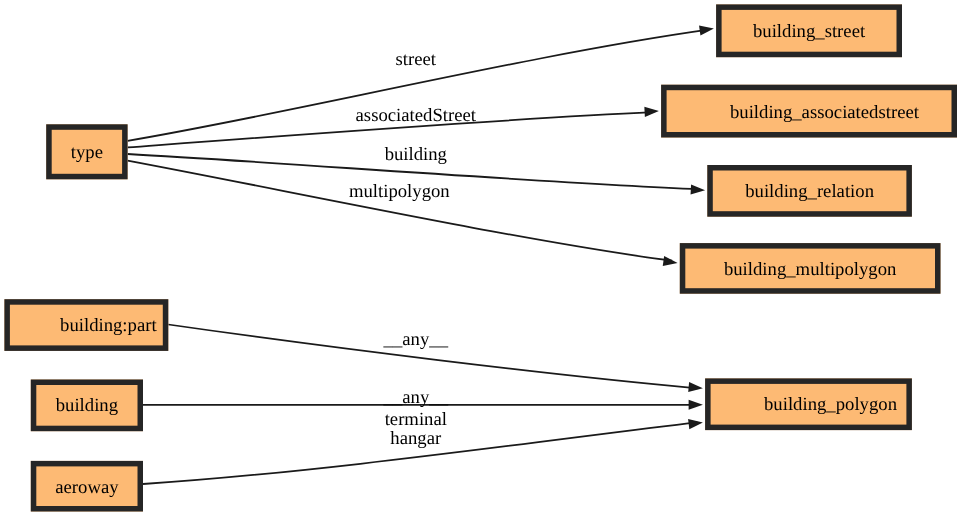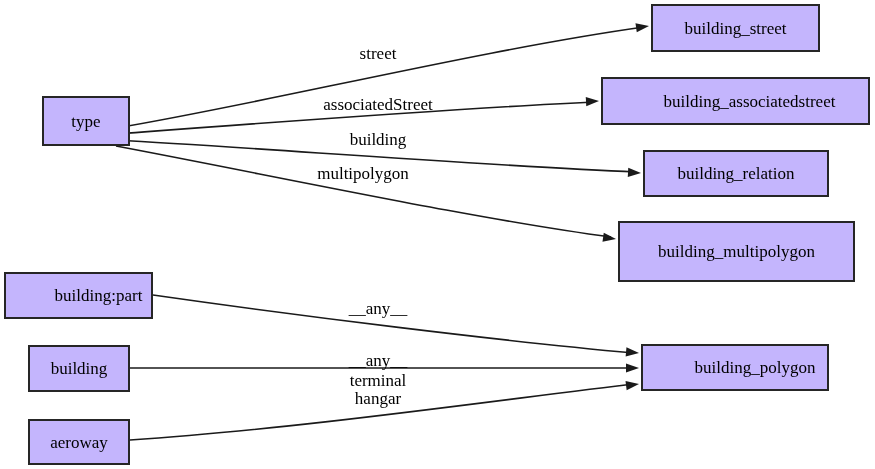--- a/index.html
+++ b/index.html
@@ -18,22 +18,22 @@
   #edges {
     position: absolute;
     left: 0;
     top: 0;
     width: 875px;
     height: 469px;
   }
   .node {
     position: absolute;
     box-sizing: border-box;
-    border: 2px solid #c2410c;
-    background: #c4b5fd;
+    border: 5px solid #c2410c;
+    background: #fdba74;
     display: flex;
     align-items: center;
     justify-content: center;
     color: #000000;
     font-size: 17px;
     line-height: 1;
     white-space: nowrap;
     z-index: 2;
   }
   .edge-label {
@@ -63,37 +63,37 @@
       <path d="M130,440 C 300,429 520,397 634,384" fill="none" stroke="#1a1a1a" stroke-width="1.6"></path>
       <polygon points="0,0 -13,-4.6 -13,4.6" fill="#1a1a1a" transform="translate(649,26) rotate(-8)"></polygon>
       <polygon points="0,0 -13,-4.6 -13,4.6" fill="#1a1a1a" transform="translate(599,101) rotate(-3)"></polygon>
       <polygon points="0,0 -13,-4.6 -13,4.6" fill="#1a1a1a" transform="translate(641,173) rotate(3)"></polygon>
       <polygon points="0,0 -13,-4.6 -13,4.6" fill="#1a1a1a" transform="translate(616,239) rotate(8)"></polygon>
       <polygon points="0,0 -13,-4.6 -13,4.6" fill="#1a1a1a" transform="translate(639,353) rotate(5)"></polygon>
       <polygon points="0,0 -13,-4.6 -13,4.6" fill="#1a1a1a" transform="translate(639,368) rotate(0)"></polygon>
       <polygon points="0,0 -13,-4.6 -13,4.6" fill="#1a1a1a" transform="translate(639,384) rotate(-7)"></polygon>
     </svg>
 
-  <div class="node" style="left: 42px; top: 96px; width: 88px; height: 50px; border-color: rgb(38, 38, 38);">
+  <div class="node" style="left: 42px; top: 113px; width: 74px; height: 50px; border-color: rgb(38, 38, 38);">
     <span>type</span>
   </div>
 
   <div class="node" style="left: 651px; top: 4px; width: 169px; height: 48px; border-color: rgb(38, 38, 38);">
     <span>building_street</span>
   </div>
 
   <div class="node" style="left: 601px; top: 77px; width: 269px; height: 48px; border-color: rgb(38, 38, 38); padding-left: 28px;">
     <span>building_associatedstreet</span>
   </div>
 
   <div class="node" style="left: 643px; top: 150px; width: 186px; height: 47px; border-color: rgb(38, 38, 38);">
     <span>building_relation</span>
   </div>
 
-  <div class="node" style="left: 618px; top: 221px; width: 237px; height: 61px; border-color: rgb(38, 38, 38);">
+  <div class="node" style="left: 618px; top: 221px; width: 237px; height: 46px; border-color: rgb(38, 38, 38);">
     <span>building_multipolygon</span>
   </div>
 
   <div class="node" style="left: 4px; top: 272px; width: 149px; height: 47px; border-color: rgb(38, 38, 38); padding-left: 40px;">
     <span>building:part</span>
   </div>
 
   <div class="node" style="left: 28px; top: 345px; width: 102px; height: 47px; border-color: rgb(38, 38, 38);">
     <span>building</span>
   </div>

